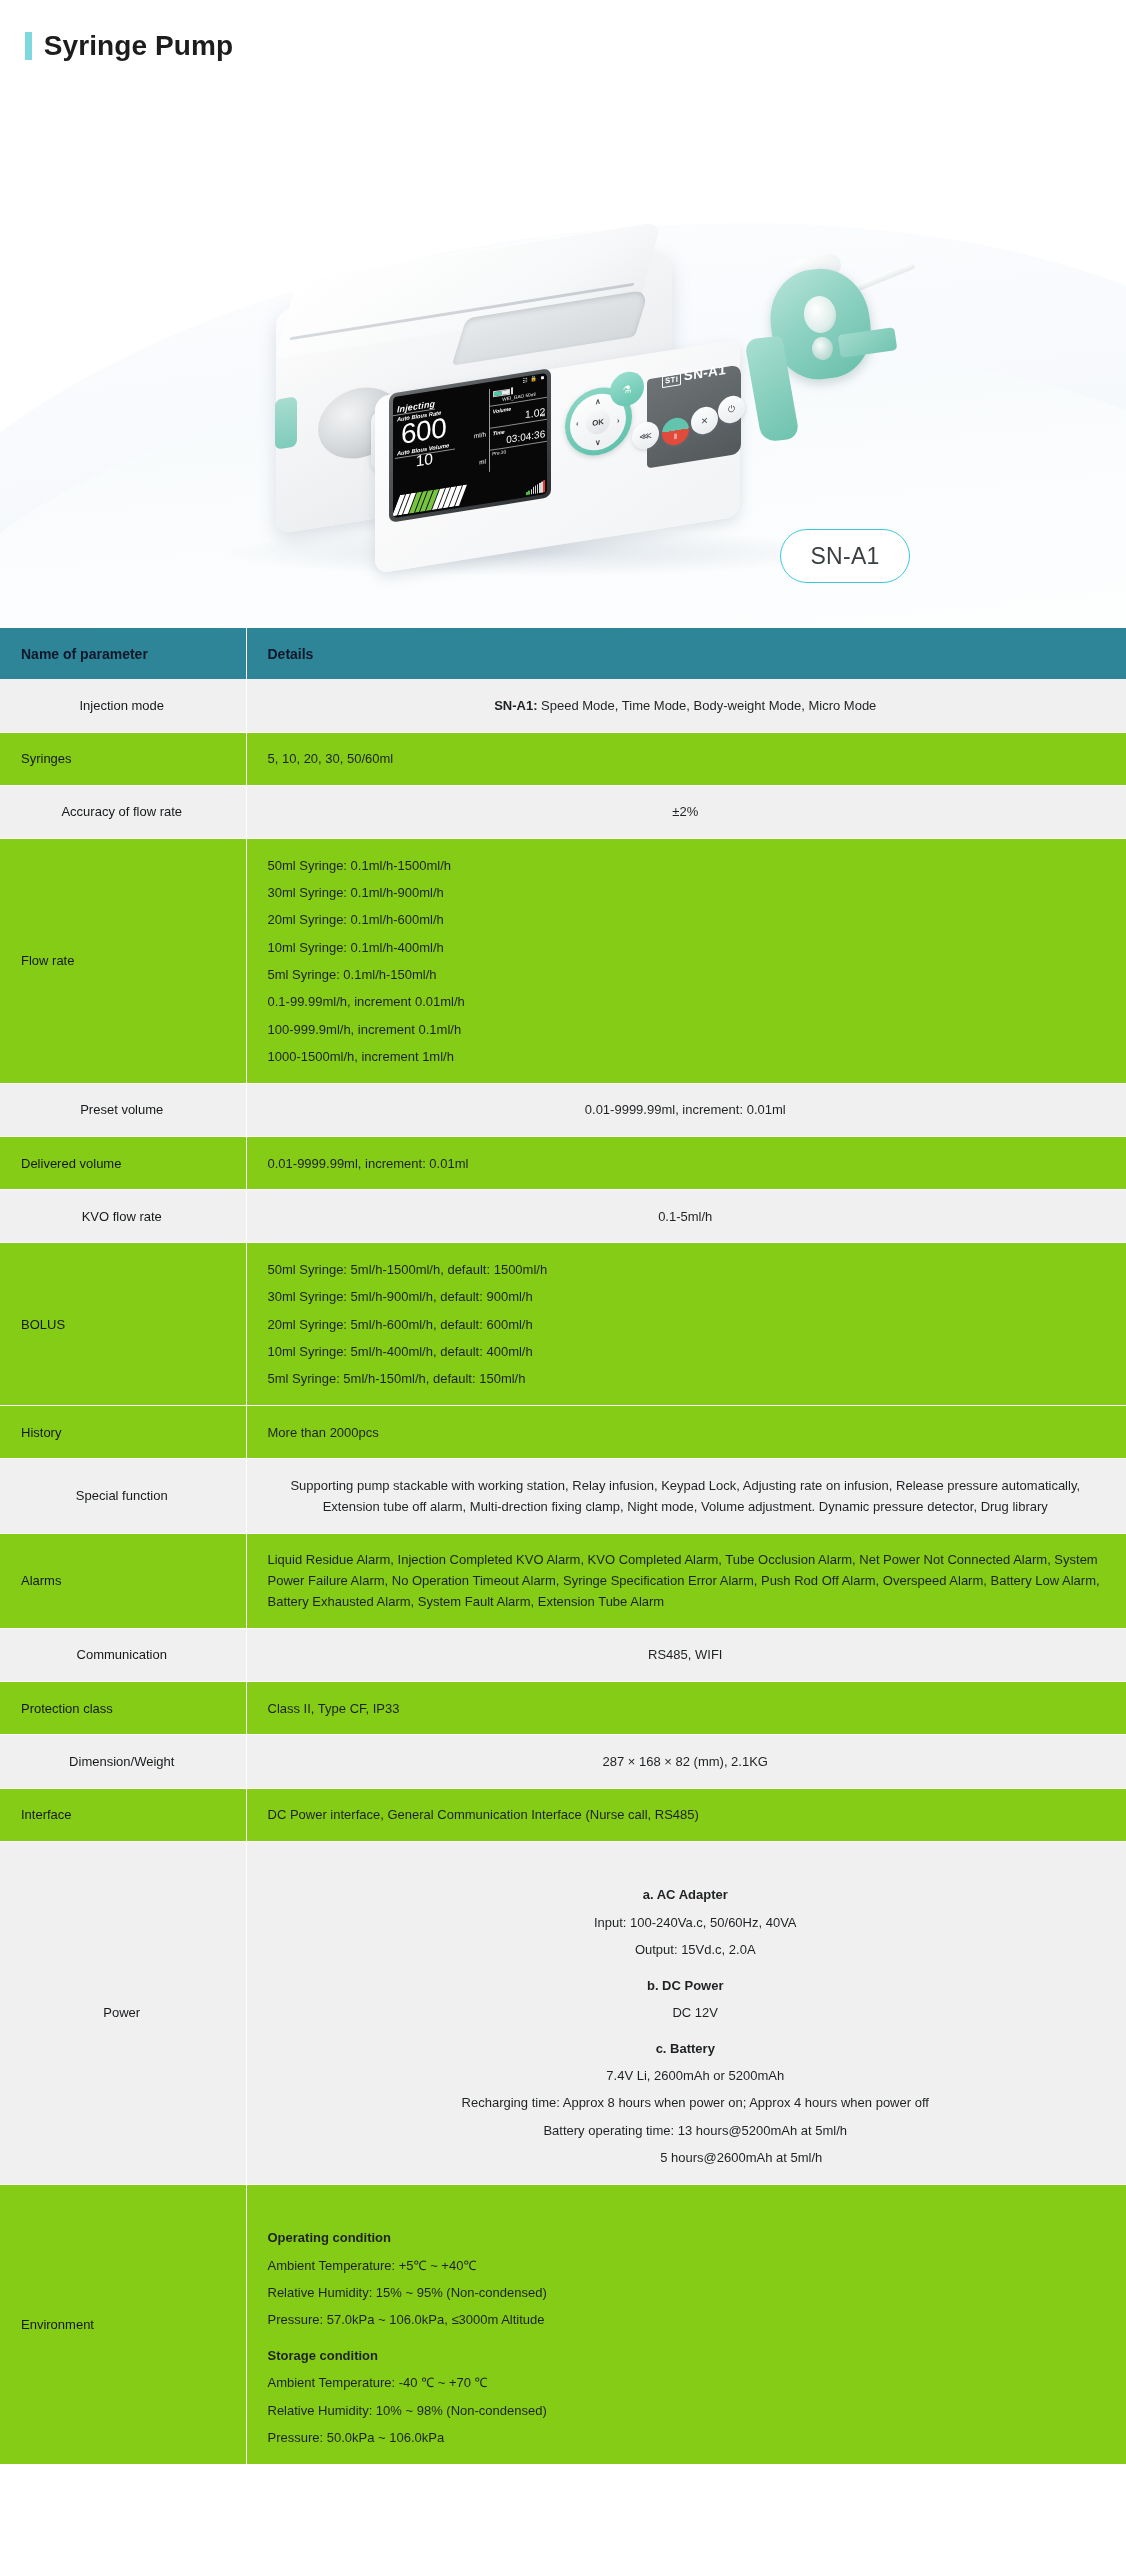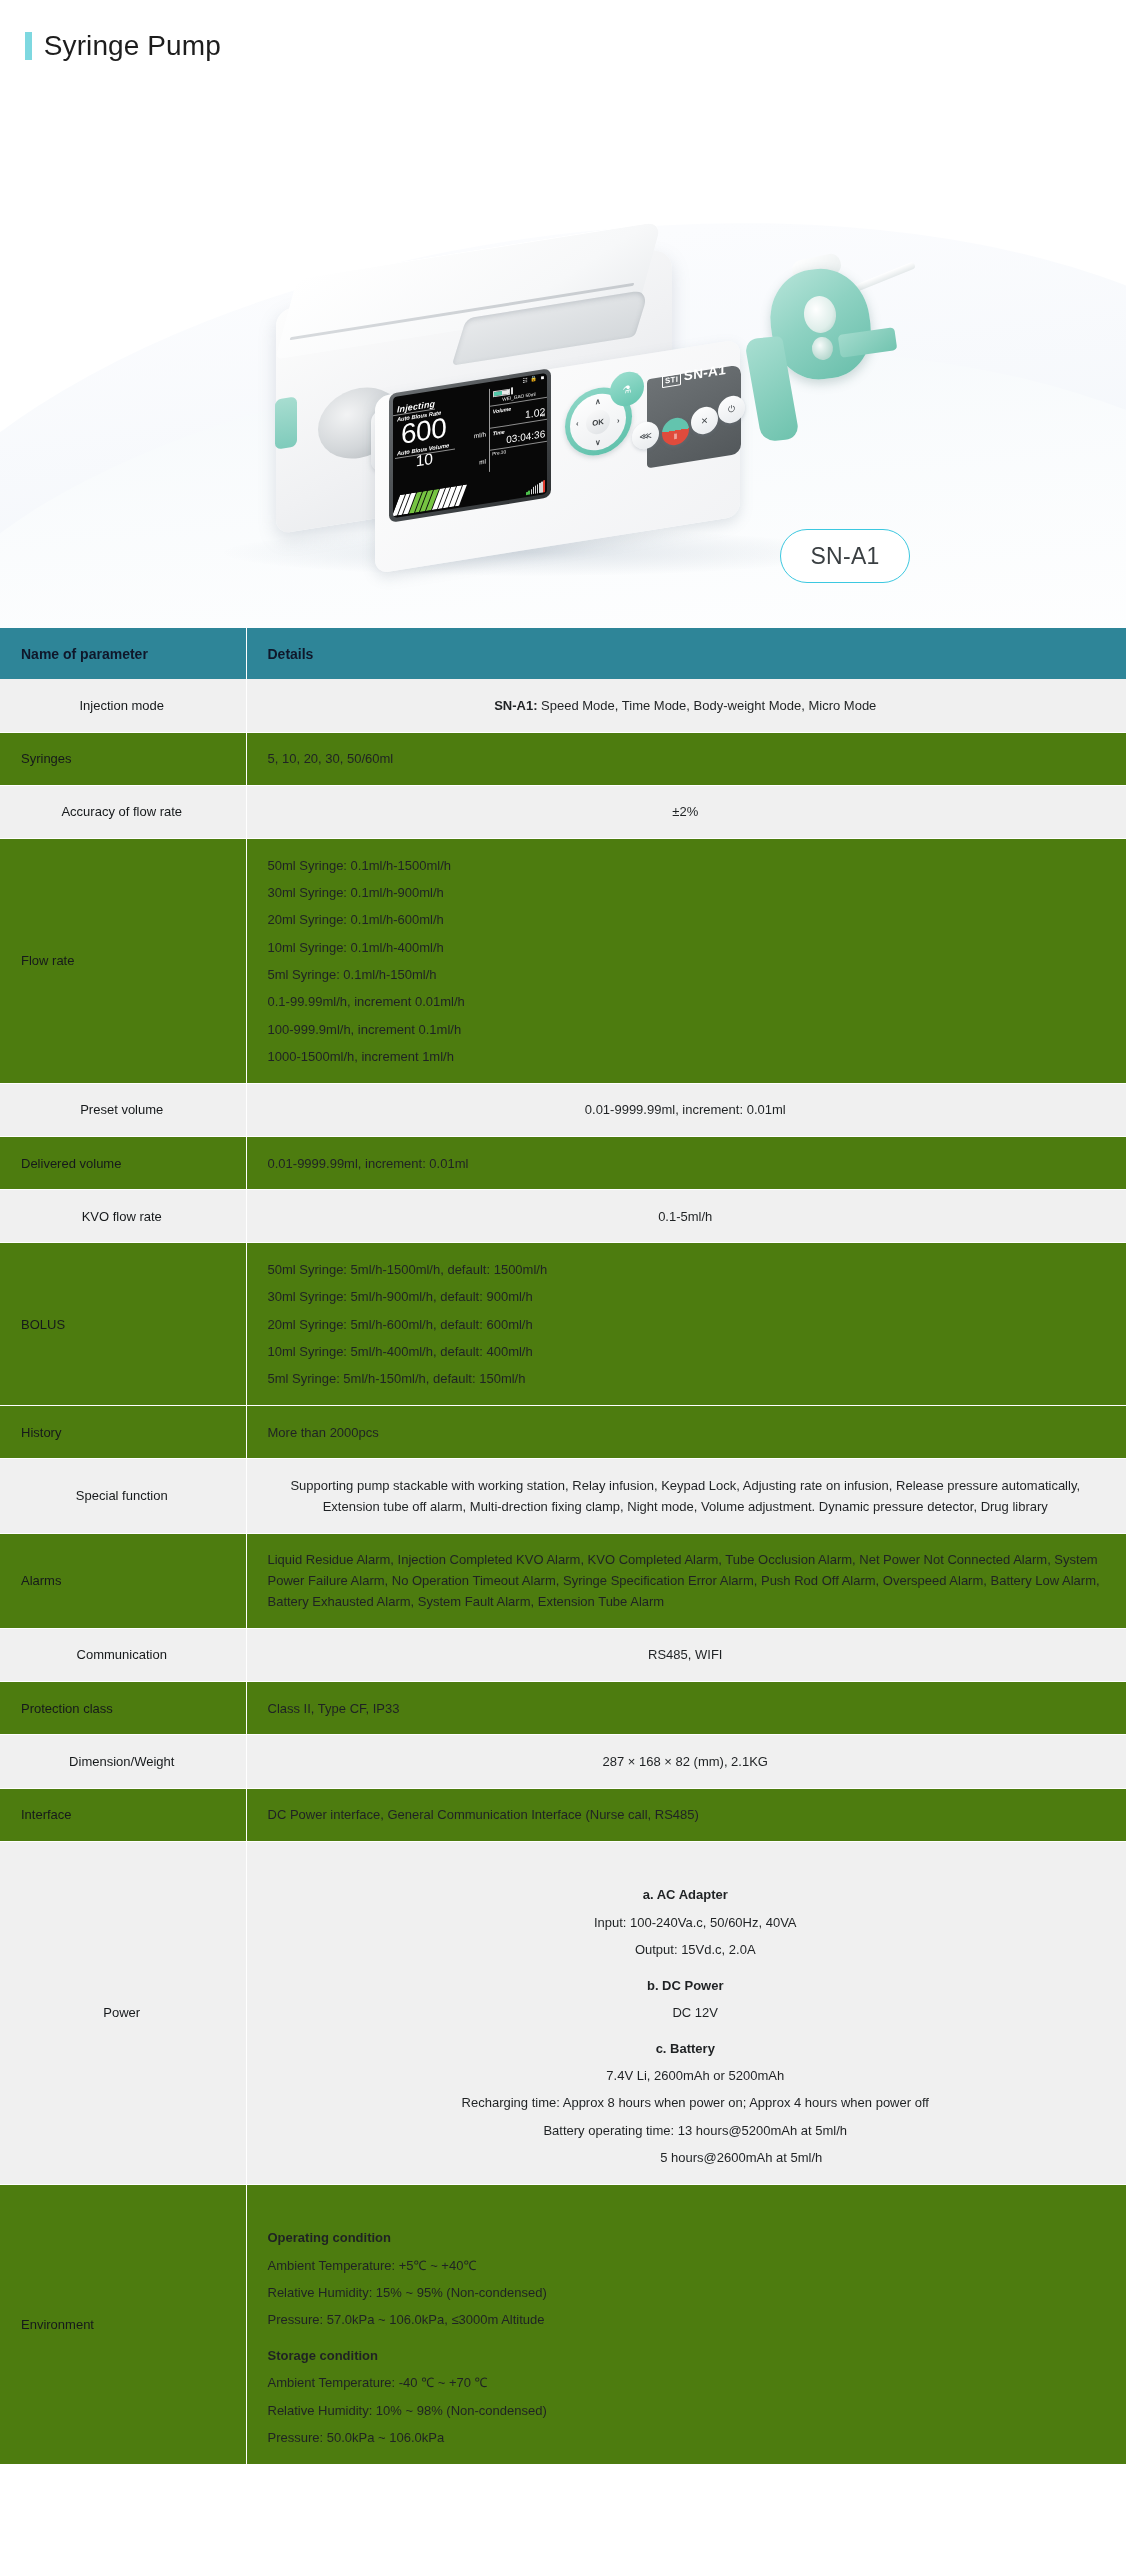--- a/index.html
+++ b/index.html
@@ -27,21 +27,21 @@
   }
   .title-bar {
     width: 7.3px;
     height: 28px;
     background: #7ed8e0;
     margin-right: 11.5px;
     flex: none;
   }
   .title-text {
     font-size: 28px;
-    font-weight: 400;
+    font-weight: 700;
     color: #1d1d1d;
     letter-spacing: 0.1px;
     line-height: 1;
   }
 
   
   .hero {
     position: relative;
     height: 568px;
     width: 1126px;
@@ -400,21 +400,21 @@
     font-size: 13px;
     color: #1f2224;
     line-height: 1.62;
     border-right: 1px solid #ffffff;
     border-bottom: 1px solid #ffffff;
   }
   .spec-table td:last-child { border-right: none; }
   .spec-table td.label { font-size: 13px; color: #16191b; }
 
   tr.alt-a td { background: #f0f0f0; text-align: center; }
-  tr.alt-b td { background: #4d7c0f; }
+  tr.alt-b td { background: #84cc16; }
 
   .line { display: block; }
   .line + .line { margin-top: 6.3px; }
   .bold { font-weight: 700; margin-top: 27px; }
   .indent { padding-left: 20px; }
   .indent2 { padding-left: 112px; }
   .gap { margin-top: 14.6px !important; }
 </style>
 </head>
 <body>

